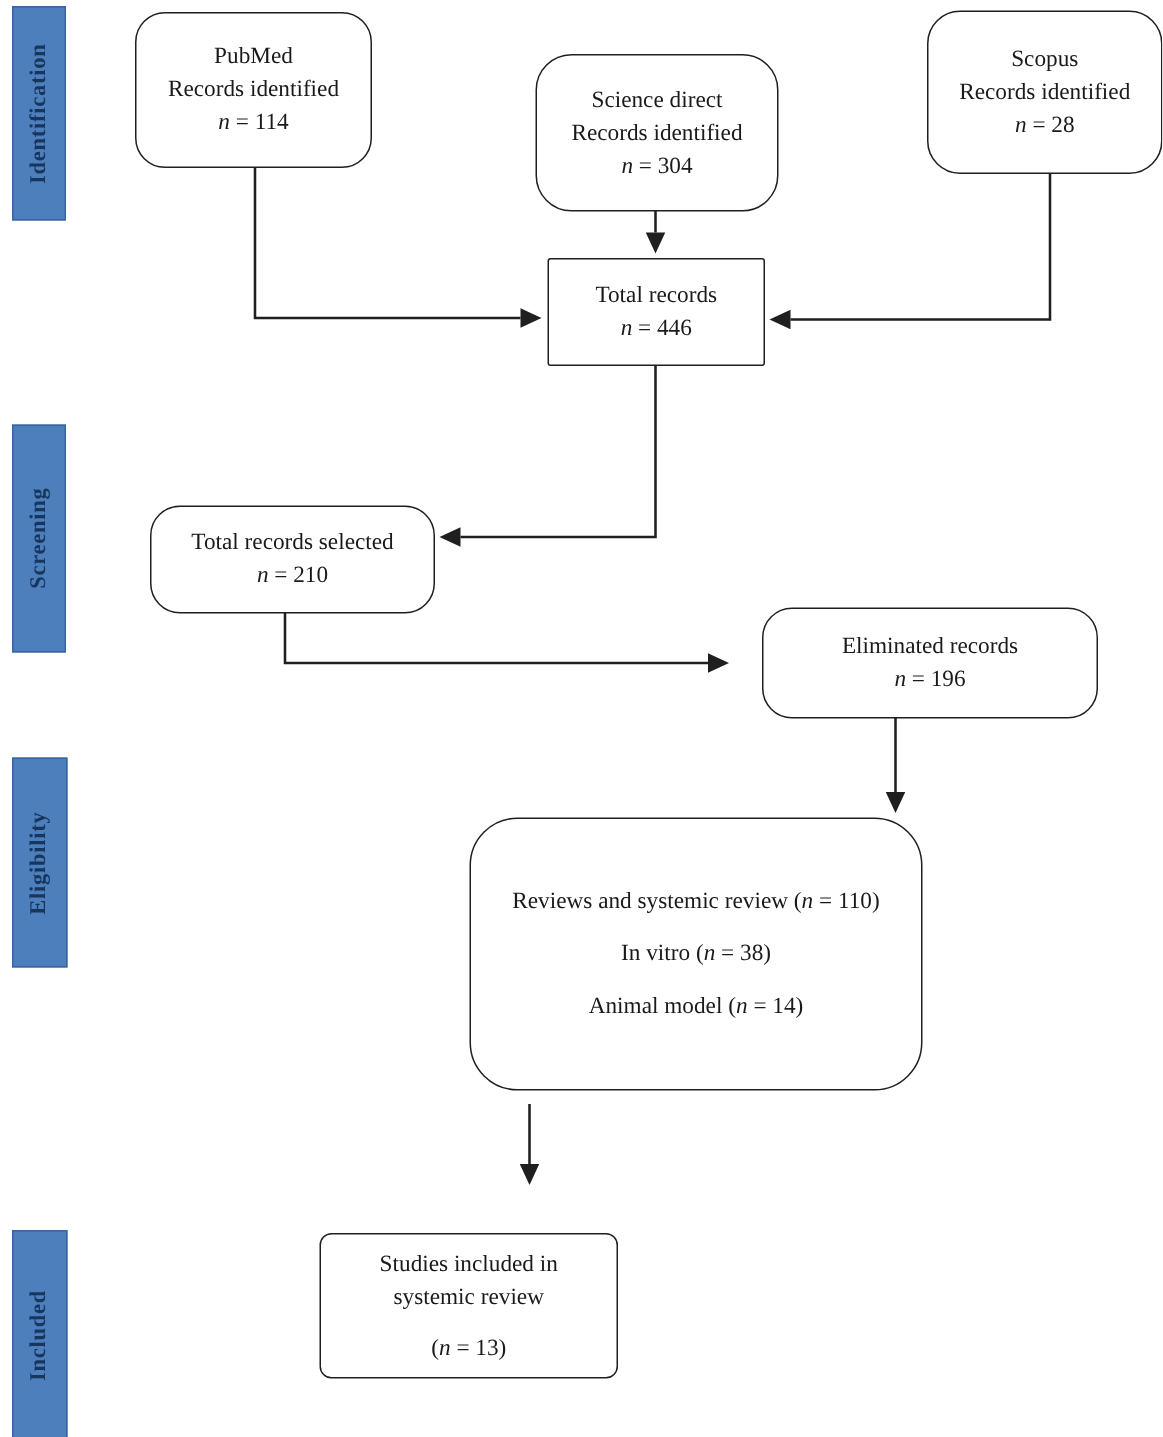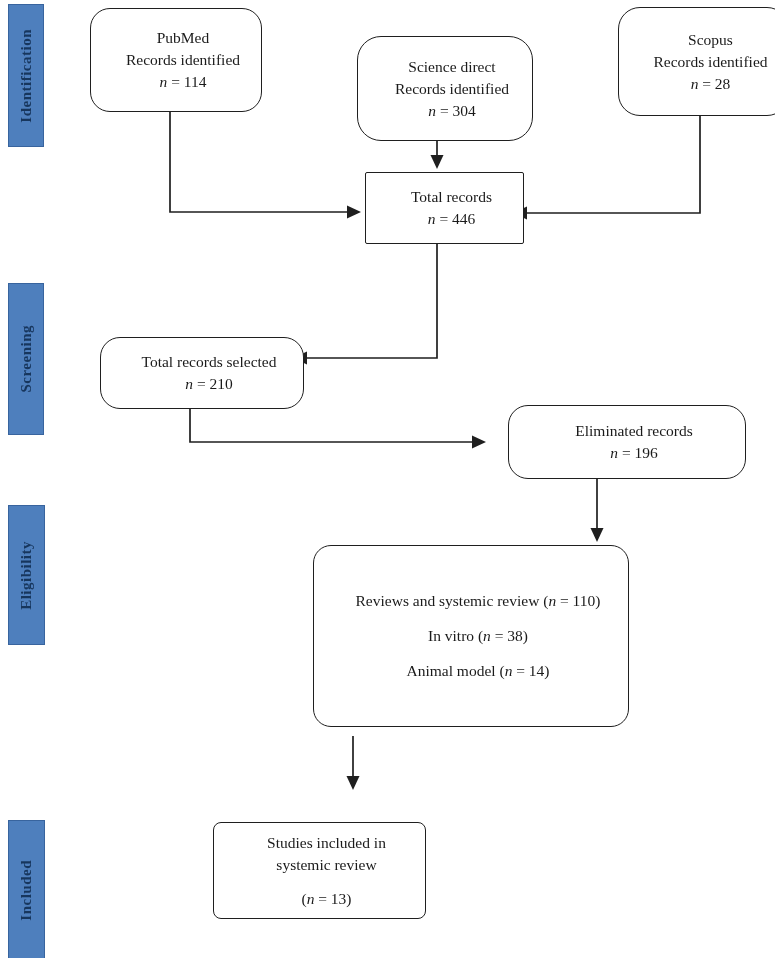--- a/index.html
+++ b/index.html
@@ -28,21 +28,20 @@
   }
   .fbox{
     position:absolute;
     background:#ffffff;
     border:1.4px solid #1f1f1f;
     display:flex;flex-direction:column;
     align-items:center;justify-content:center;
     text-align:center;
     font-size:15.5px;
     line-height:1.42;
-    padding-left:14px;
   }
   .it{font-style:italic;}
   #arrows{position:absolute;left:0;top:0;pointer-events:none;}
   .bline{white-space:nowrap;}
   .gap-top{margin-top:12px;}
 </style>
 </head>
 <body>
 
 <div id="canvas">
@@ -107,21 +106,21 @@
   <div class="fbox" style="left:100px;top:337px;width:188px;height:70px;border-radius:20px;">
     <div class="bline">Total records selected</div>
     <div class="bline"><span class="it">n</span><span> = 210</span></div>
   </div>
 
   <div class="fbox" style="left:488px;top:405px;width:222px;height:72px;border-radius:20px;margin-left:20px;">
     <div class="bline">Eliminated records</div>
     <div class="bline"><span class="it">n</span><span> = 196</span></div>
   </div>
 
-  <div class="fbox" style="left:313px;top:545px;width:300px;height:180px;border-radius:18px;gap:13px;">
+  <div class="fbox" style="left:313px;top:545px;width:300px;height:180px;border-radius:32px;gap:13px;">
     <div class="bline"><span>Reviews and systemic review (</span><span class="it">n</span><span> = 110)</span></div>
     <div class="bline"><span>In vitro (</span><span class="it">n</span><span> = 38)</span></div>
     <div class="bline"><span>Animal model (</span><span class="it">n</span><span> = 14)</span></div>
   </div>
 
   <div class="fbox" style="left:213px;top:822px;width:197px;height:95px;border-radius:8px;">
     <div class="bline">Studies included in</div>
     <div class="bline">systemic review</div>
     <div class="bline gap-top"><span>(</span><span class="it">n</span><span> = 13)</span></div>
   </div>

